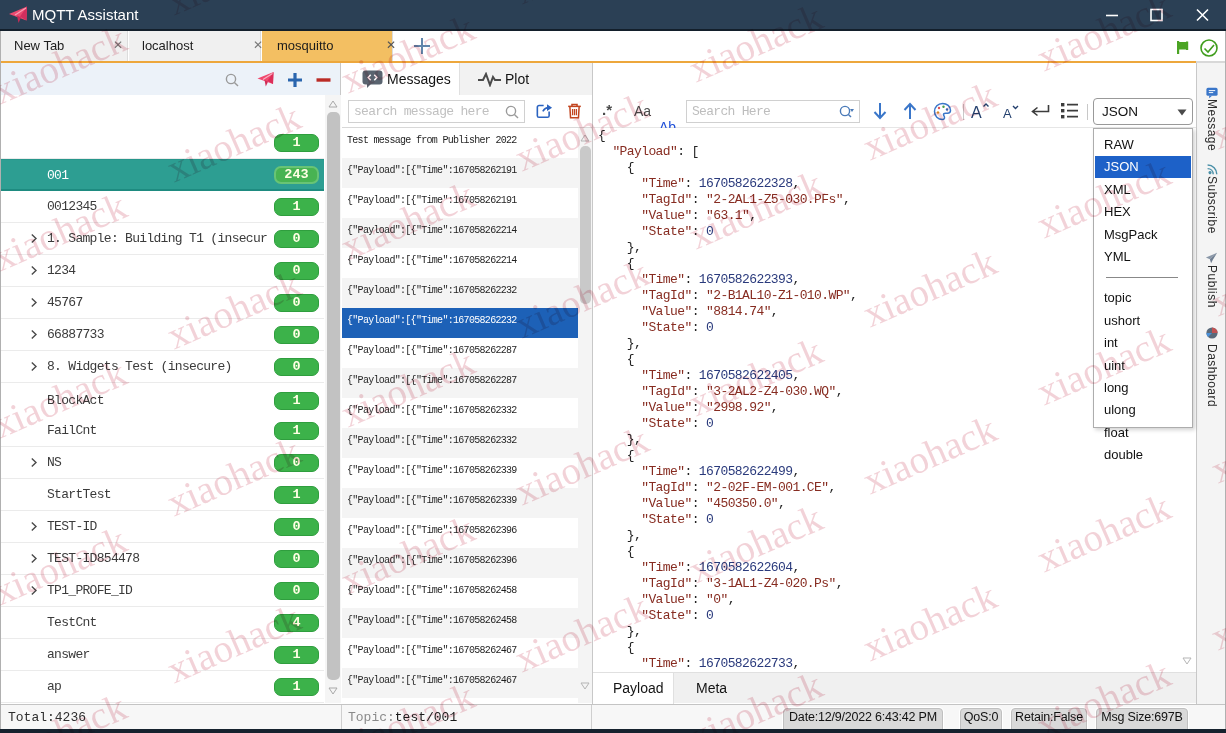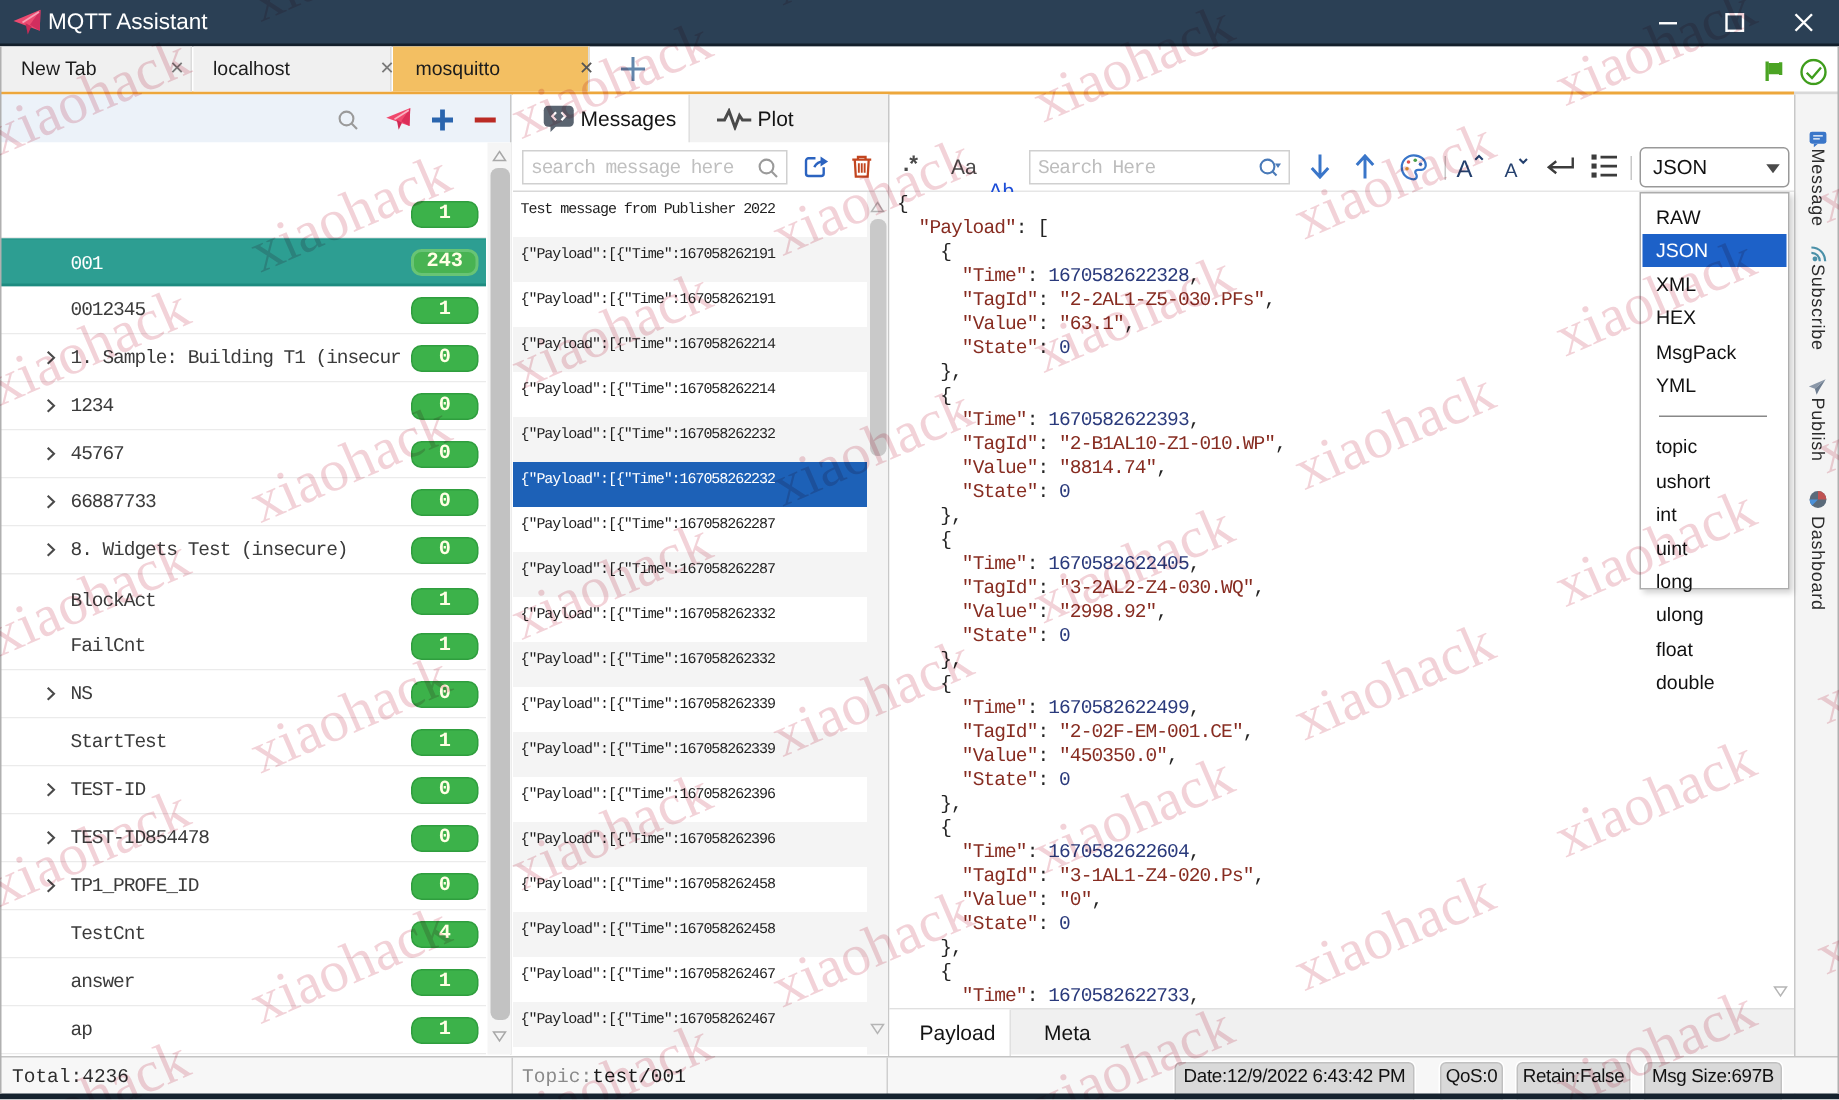--- a/index.html
+++ b/index.html
@@ -42,21 +42,21 @@
 
 #rbtabs{left:593px;top:672px;width:603px;height:31px;background:#f0f0f0;border-top:1px solid #e0e0e0}
 
 #status{left:0;top:704px;width:1226px;height:25px;background:#f7f7f7;border-top:1px solid #c4c4c4}
 .pill{position:absolute;top:3px;height:31px;background:#d9d9d9;border:1px solid #c0c0c0;border-radius:4px;font-size:12.5px;letter-spacing:-0.2px;color:#111;text-align:center;line-height:17px;box-shadow:0 0 0 1px #fff}
 #bstrip{left:0;top:729px;width:1226px;height:4px;background:#16222e}
 
 #sidebar{left:1196px;top:63px;width:30px;height:666px;background:#f4f4f4;border-left:1px solid #c8c8c8}
 .side-lbl{position:absolute;left:8px;writing-mode:vertical-rl;font-size:12px;color:#2b2b2b;letter-spacing:0.5px}
 
-#popup{left:1093px;top:128px;width:100px;height:265px;background:#fff;border:1px solid #adadad;box-shadow:2px 2px 4px rgba(0,0,0,0.18);z-index:50}
+#popup{left:1093px;top:128px;width:100px;height:300px;background:#fff;border:1px solid #adadad;box-shadow:2px 2px 4px rgba(0,0,0,0.18);z-index:50}
 .pitem{position:absolute;left:1px;width:96px;height:22px;font-size:13px;color:#111;padding-left:9px;line-height:22px}
 .psel{background:#1d61c8;color:#fff}
 #dropdown{left:1093px;top:98px;width:100px;height:27px;background:#fff;border:1px solid #999;border-radius:4px;z-index:49}
 .icon{position:absolute}
 </style></head><body>
 <div class="abs" id="title">
 <svg class="icon" style="left:7px;top:5px" width="22" height="20" viewBox="0 0 22 20">
       <path d="M2 9 L20 1.5 L19.5 15.5 Z" fill="#ec4a70"></path>
       <path d="M20 1.5 L19.5 15.5 L13 11.5 Z" fill="#d12e5e"></path>
       <path d="M10 10.5 L11.5 18 L14 12.5 Z" fill="#c62b57"></path>

